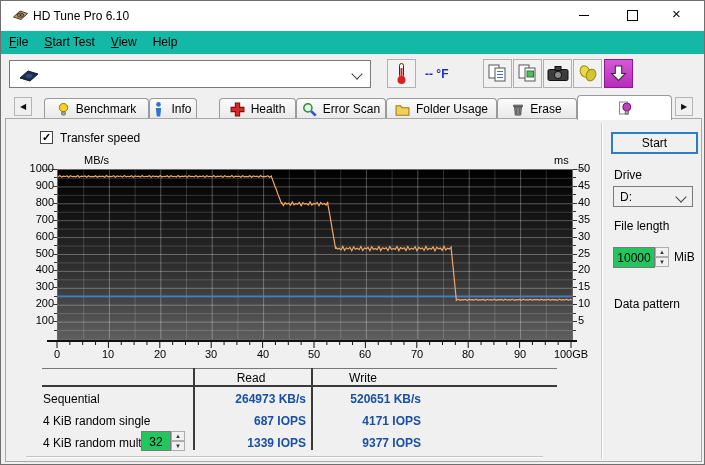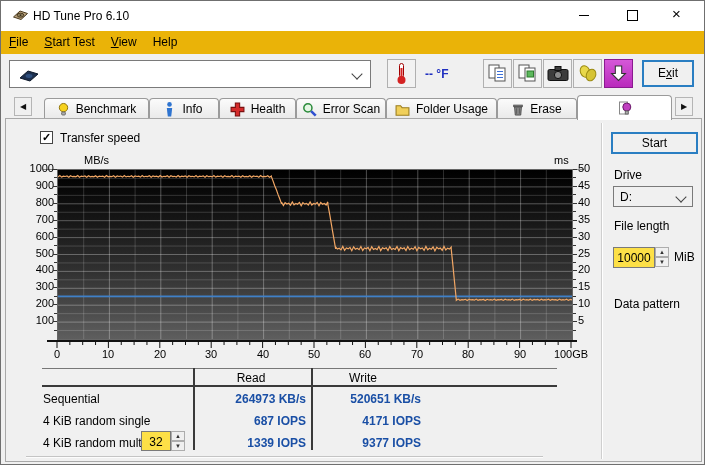--- a/index.html
+++ b/index.html
@@ -8,21 +8,21 @@
        border:1px solid #6f6f6f;box-sizing:border-box;overflow:hidden;}
   .abs{position:absolute;}
   
   .titlebar{left:0;top:0;width:100%;height:30px;background:#fff;}
   .title-text{left:32px;top:8px;font-size:12px;}
   .app-icon{left:11px;top:7px;}
   .minimize-glyph{left:578px;top:14px;width:10px;height:0;border-top:1px solid #000;}
   .maximize-glyph{left:626px;top:9px;width:9px;height:9px;border:1px solid #000;}
   .close-glyph{left:671px;top:4px;font-size:15px;}
   
-  .menubar{left:0;top:30px;width:100%;height:23px;background:#eab308;}
+  .menubar{left:0;top:30px;width:100%;height:23px;background:#14b8a6;}
   .menu-item{display:inline-block;padding:4px 8px;}
   .menu-item u{text-decoration:underline;}
   
   .toolbar{left:0;top:53px;width:100%;height:40px;background:#f0f0f0;}
   .combo-large{left:8px;top:6px;width:362px;height:28px;background:#fff;border:1px solid #7a7a7a;box-sizing:border-box;}
   .combo-large .chev{position:absolute;right:9px;top:9px;}
   .chev{width:7px;height:7px;border-right:1.5px solid #444;border-bottom:1.5px solid #444;transform:rotate(45deg);}
   .toolbtn{top:5px;width:29px;height:29px;background:#f2f2f2;border:1px solid #b0b0b0;box-sizing:border-box;
            display:flex;align-items:center;justify-content:center;}
   .temp-text{left:424px;top:13px;color:#2030c0;font-weight:bold;}
@@ -55,21 +55,21 @@
   .xlab{position:absolute;width:44px;text-align:center;font-size:11px;}
   .ytick{position:absolute;height:1px;background:#333;}
   
   .vsep{left:595px;top:4px;width:1px;height:336px;background:#cfcfcf;border-right:1px solid #fff;}
   .start-btn{left:605px;top:13px;width:87px;height:22px;background:#f0f0f0;border:2px solid #2a7ec2;
              box-sizing:border-box;text-align:center;line-height:18px;}
   .side-label{position:absolute;font-size:12px;}
   .combo-small{position:absolute;width:80px;height:21px;background:#f0f0f0;border:1px solid #7a7a7a;
                box-sizing:border-box;padding:3px 6px;}
   .combo-small .chev{position:absolute;right:7px;top:6px;}
-  .num-box{position:absolute;background:#fde047;border:1px solid #7a7a7a;box-sizing:border-box;
+  .num-box{position:absolute;background:#22c55e;border:1px solid #7a7a7a;box-sizing:border-box;
            text-align:center;padding-top:3px;}
   .spin{position:absolute;width:14px;}
   .spin div{height:10px;background:#f0f0f0;border:1px solid #adadad;box-sizing:border-box;
             font-size:6px;line-height:8px;text-align:center;color:#333;}
   
   .t-line{position:absolute;background:#777;}
   .t-head{position:absolute;font-size:12px;}
   .t-rowlabel{position:absolute;font-size:12px;}
   .t-val{position:absolute;font-size:12px;font-weight:bold;color:#1a4fa5;text-align:right;}
   .groove{left:20px;top:337px;width:517px;height:1px;background:#c4c4c4;border-bottom:1px solid #fcfcfc;}
@@ -143,36 +143,35 @@
       <svg width="20" height="19" viewBox="0 0 20 19">
           <ellipse cx="7" cy="7.5" rx="4.6" ry="6" fill="#e8d84a" stroke="#9a8a10" transform="rotate(-22 7 7.5)"></ellipse>
           <ellipse cx="13" cy="11" rx="4.6" ry="6" fill="#d6c434" stroke="#9a8a10" transform="rotate(24 13 11)"></ellipse>
         </svg>
     </div>
     <div class="abs toolbtn purple" style="left:603px;">
       <svg width="17" height="17" viewBox="0 0 16 16">
           <path d="M5 1h6v7h3.5L8 14.5 1.5 8H5z" fill="#fff" stroke="#333"></path>
         </svg>
     </div>
-    <div class="abs exit-btn" id="exit-btn">E<u>x</u>it</div>
   </div>
 
   <div class="abs tabbar">
     <div class="abs tab-nav" style="left:13px;"><span>◀</span></div>
     <div id="tabs">
         <div class="tab inactive" style="left: 43px; width: 105px;">
           <span style="display: inline-flex;">
             <svg width="13" height="15" viewBox="0 0 14 15">
               <circle cx="7" cy="5.5" r="4.5" fill="#f7d21e" stroke="#8a6d00"></circle>
               <rect x="5" y="10.2" width="4" height="3.2" rx="1" fill="#b0b0b0" stroke="#666"></rect>
             </svg>
           </span>
           <span>Benchmark</span>
         </div>
-        <div class="tab inactive" style="left: 148px; width: 70px; gap: 8px;">
+        <div class="tab inactive" style="left: 148px; width: 48px; gap: 8px;">
           <span style="display: inline-flex;">
             <svg width="9" height="15" viewBox="0 0 9 15">
               <circle cx="4.5" cy="2.4" r="2.3" fill="#2f74d0"></circle>
               <path d="M1.8 6 h5.4 l-1 8.5 h-3.4 z" fill="#2f74d0"></path>
             </svg>
           </span>
           <span>Info</span>
         </div>
         <div class="tab inactive" style="left: 218px; width: 77px;">
           <span style="display: inline-flex;">

